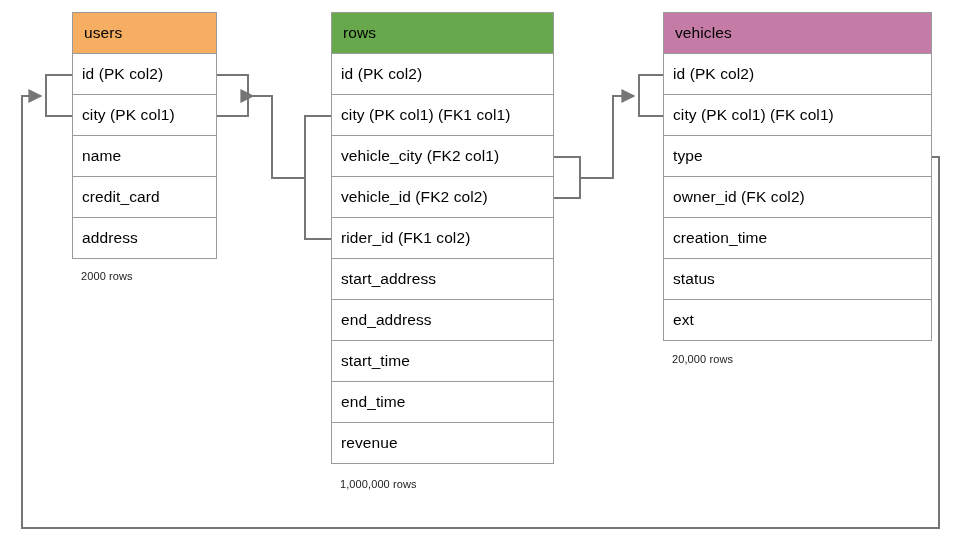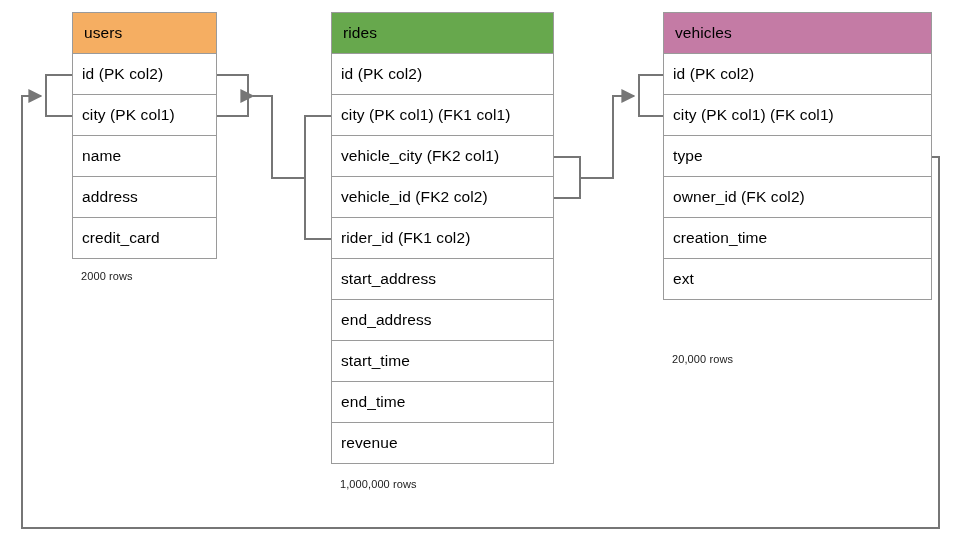--- a/index.html
+++ b/index.html
@@ -99,31 +99,31 @@
     <div class="entity-field">
       <span>id (PK col2)</span>
     </div>
     <div class="entity-field">
       <span>city (PK col1)</span>
     </div>
     <div class="entity-field">
       <span>name</span>
     </div>
     <div class="entity-field">
-      <span>address</span>
+      <span>credit_card</span>
     </div>
     <div class="entity-field">
-      <span>credit_card</span>
+      <span>address</span>
     </div>
   </div>
   <div class="row-count" style="left:81px; top:270px;">2000 rows</div>
 
   <div class="entity" style="left:331px; top:12px; width:223px;">
     <div class="entity-header" style="background:#67A84D;">
-      <span>rides</span>
+      <span>rows</span>
     </div>
     <div class="entity-field">
       <span>id (PK col2)</span>
     </div>
     <div class="entity-field">
       <span>city (PK col1) (FK1 col1)</span>
     </div>
     <div class="entity-field">
       <span>vehicle_city (FK2 col1)</span>
     </div>
@@ -164,18 +164,21 @@
     <div class="entity-field">
       <span>type</span>
     </div>
     <div class="entity-field">
       <span>owner_id (FK col2)</span>
     </div>
     <div class="entity-field">
       <span>creation_time</span>
     </div>
     <div class="entity-field">
+      <span>status</span>
+    </div>
+    <div class="entity-field">
       <span>ext</span>
     </div>
   </div>
   <div class="row-count" style="left:672px; top:353px;">20,000 rows</div>
 
 </div>
 
 </body></html>

